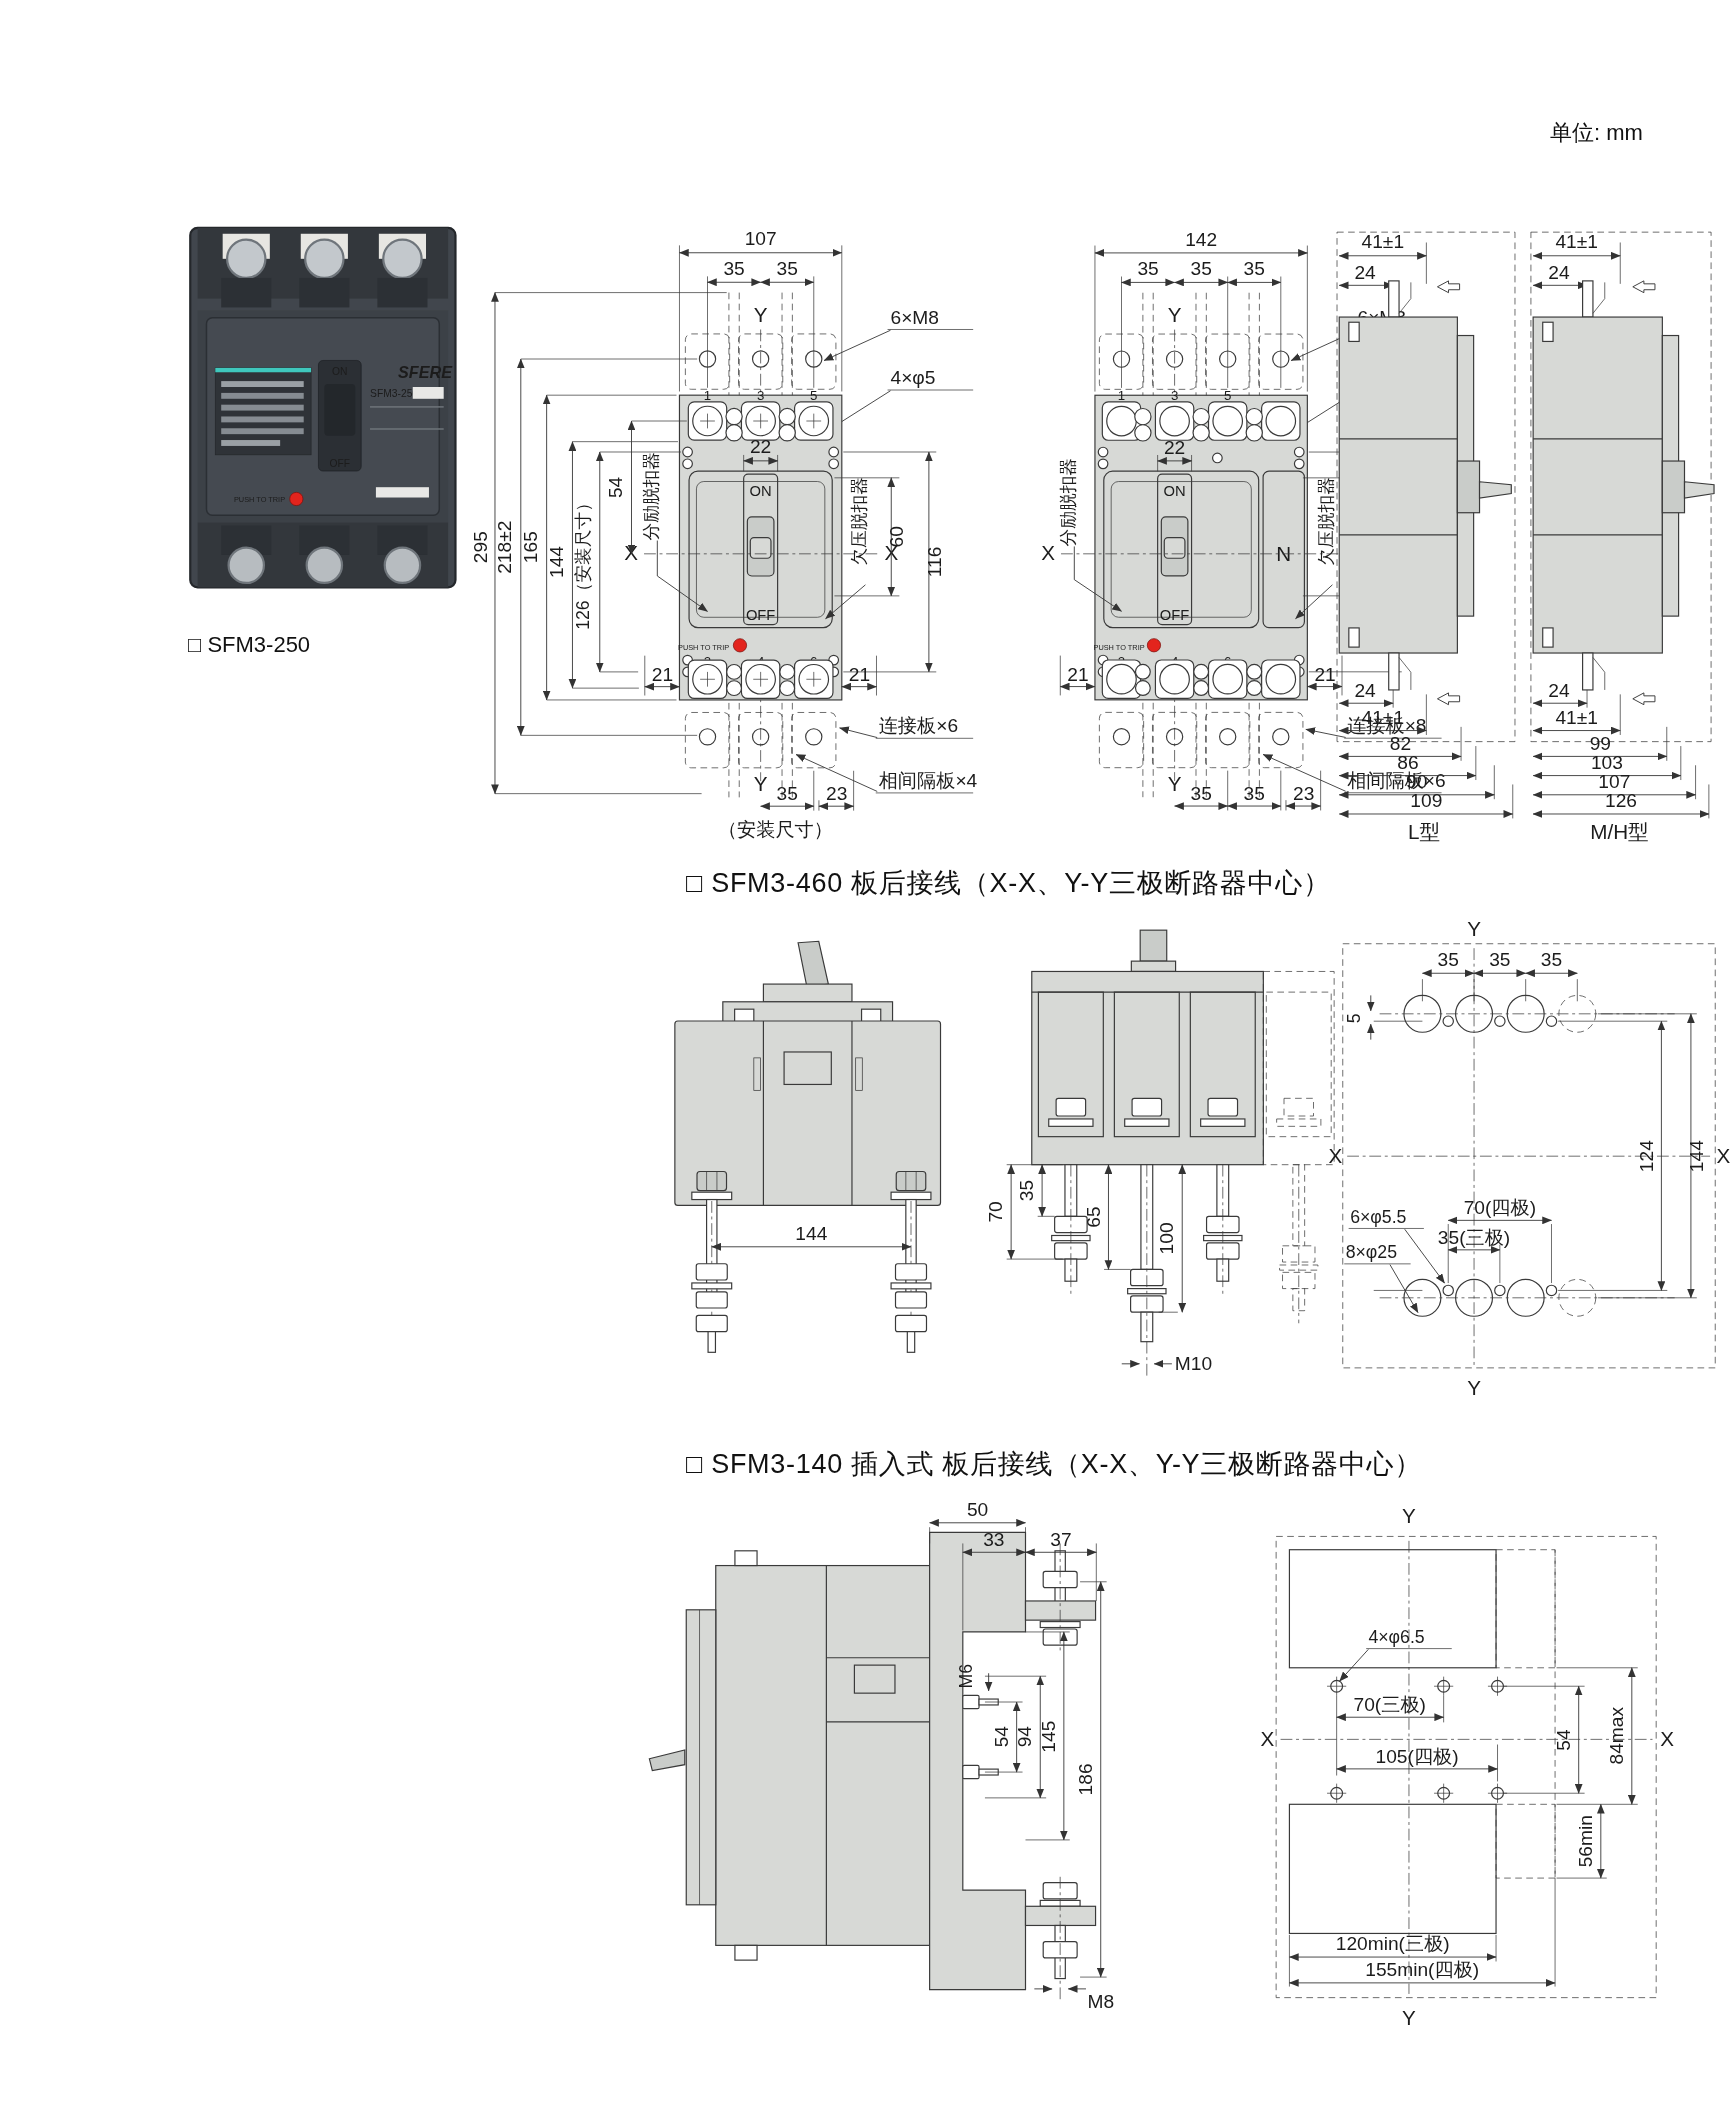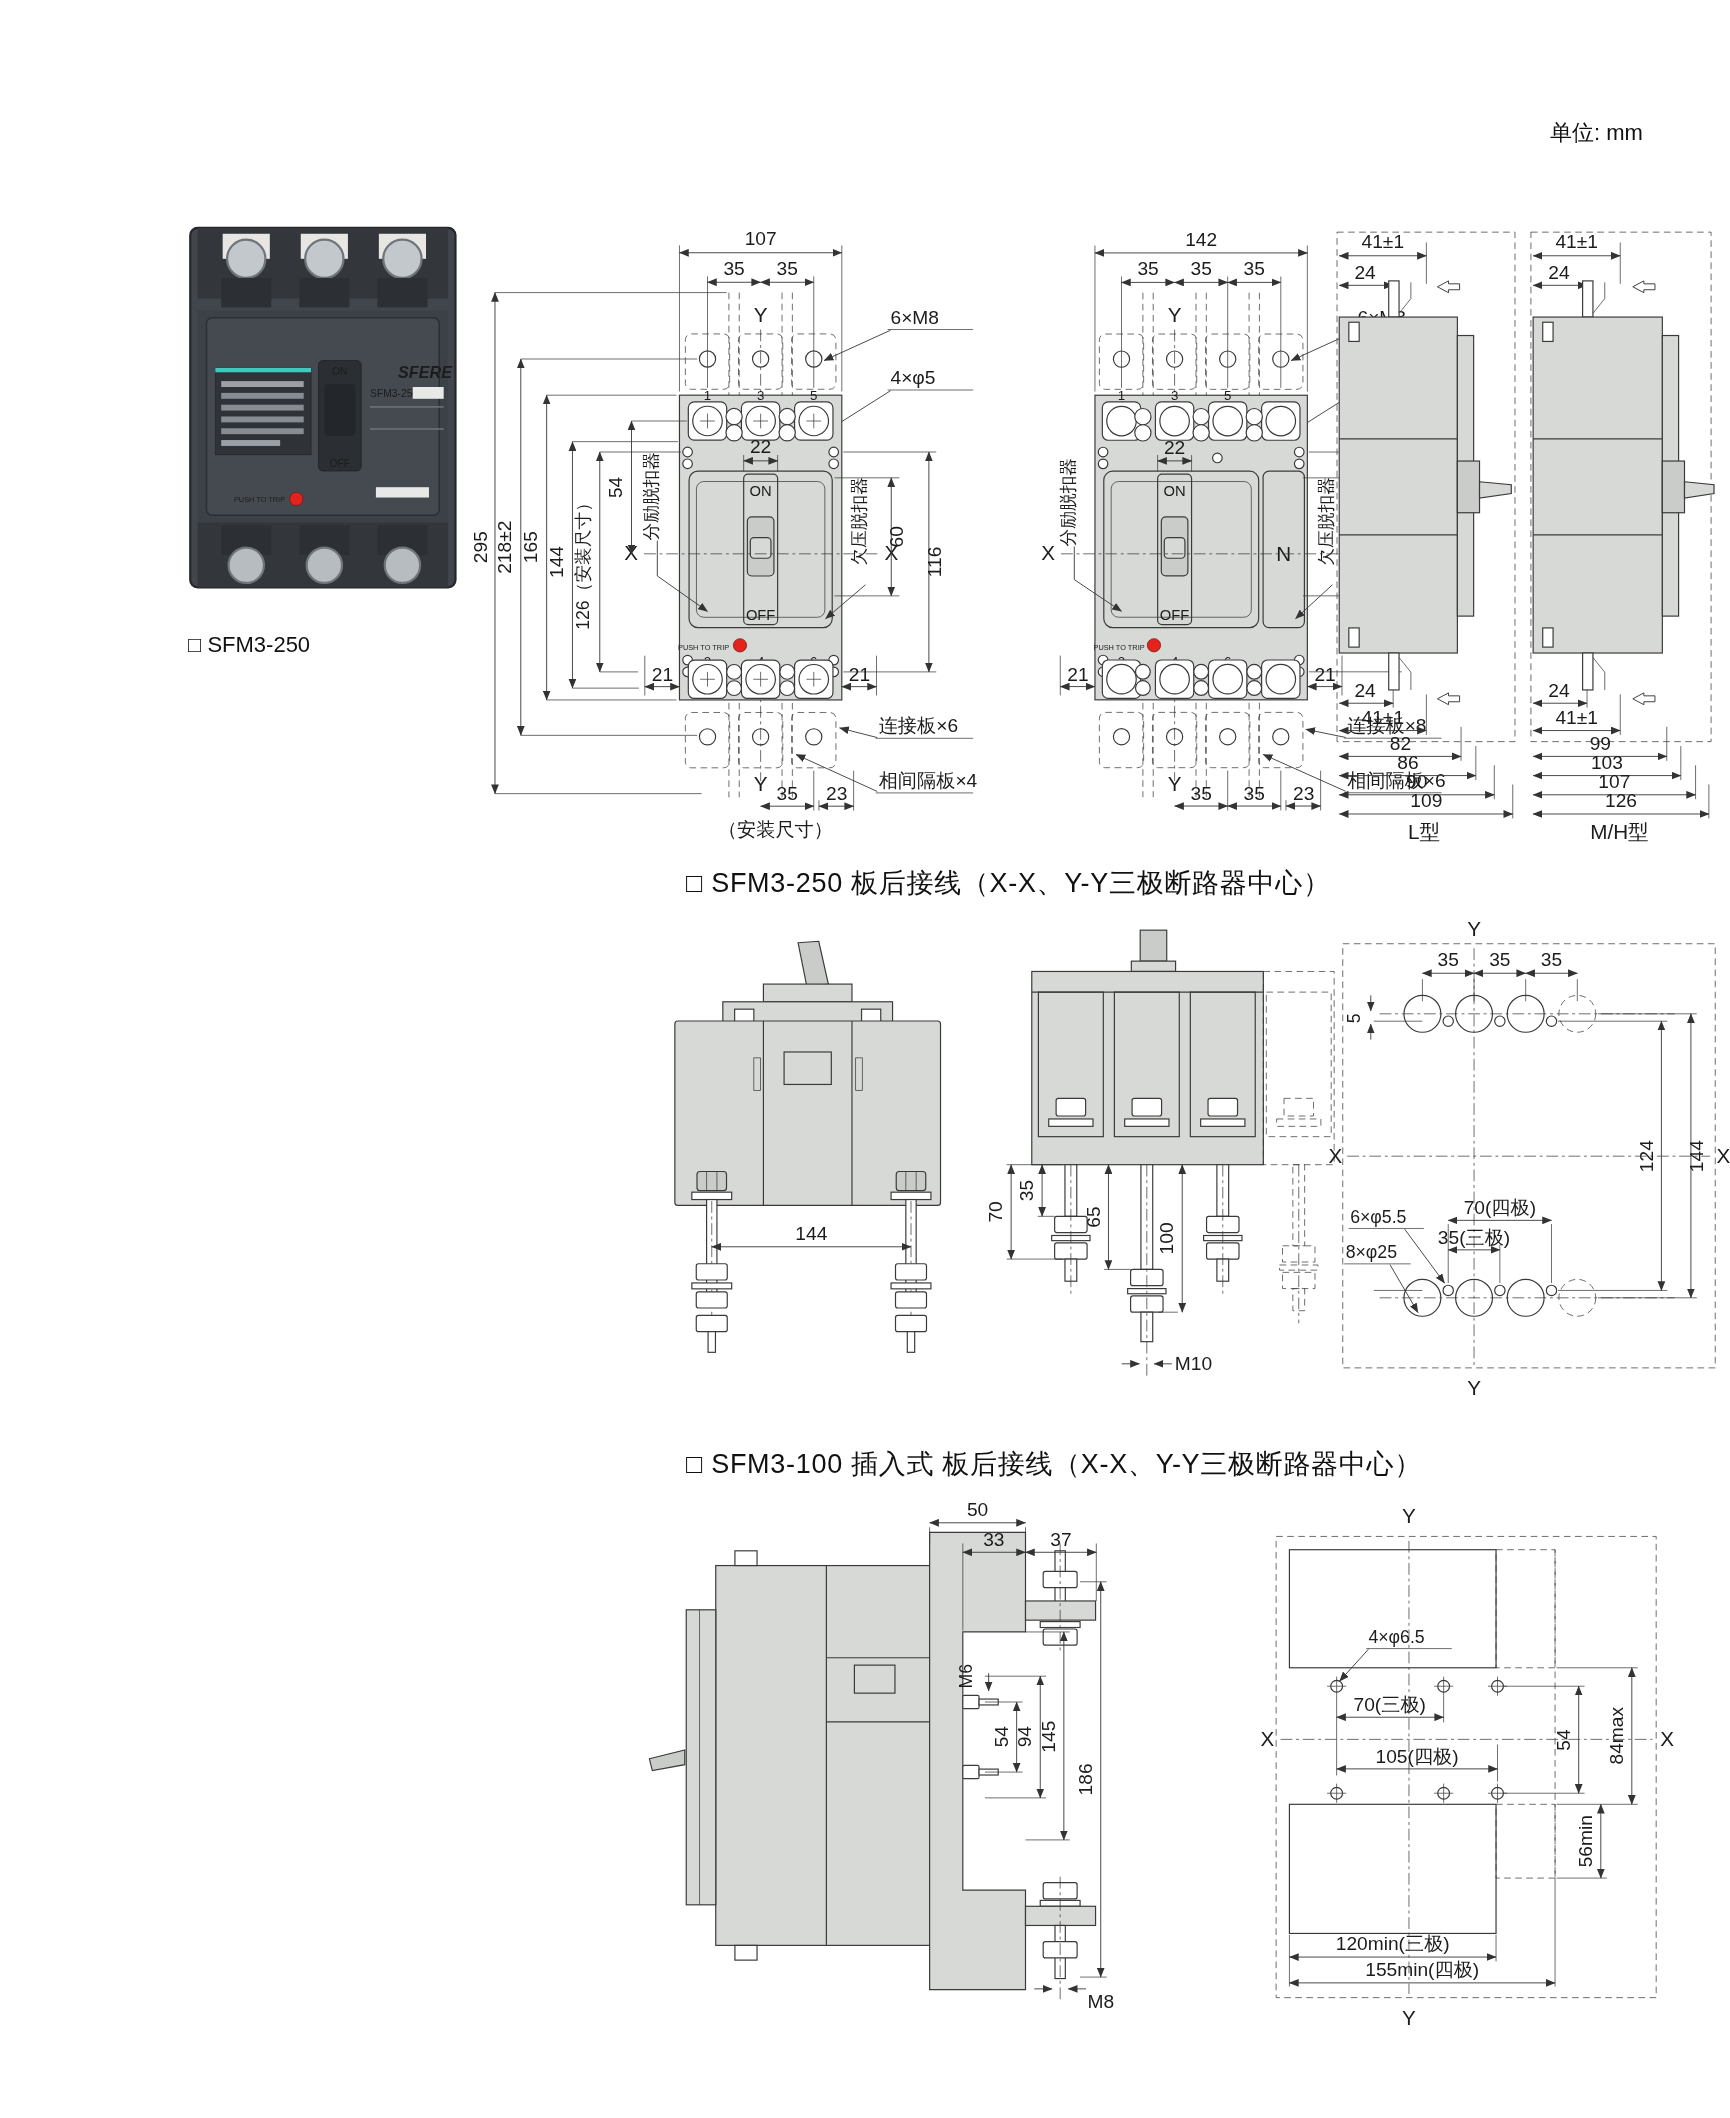--- a/index.html
+++ b/index.html
@@ -536,21 +536,21 @@
     <line class="tn" x1="235" y1="752" x2="235" y2="798"></line>
         <line class="dim" x1="15" y1="792" x2="235" y2="792" marker-start="url(#ar)" marker-end="url(#ar)"></line>
     <text x="125" y="783" class="f26">107</text>
     <line class="tn" x1="253" y1="778" x2="253" y2="824"></line>
         <line class="dim" x1="15" y1="818" x2="253" y2="818" marker-start="url(#ar)" marker-end="url(#ar)"></line>
     <text x="134" y="809" class="f26">126</text>
   </g>
   <text x="132" y="852" class="f28">M/H型</text>
 </svg>
 
-<div class="abs title" style="left:686px;top:865px">□ SFM3-250 板后接线（X-X、Y-Y三极断路器中心）</div>
+<div class="abs title" style="left:686px;top:865px">□ SFM3-460 板后接线（X-X、Y-Y三极断路器中心）</div>
 
 <svg class="abs" style="left:612px;top:928px" width="384" height="428" viewBox="0 0 520 580">
   <g>
     <polygon class="g2" points="252,20 280,18 293,76 264,80"></polygon>
     <rect class="g" x="205" y="76" width="120" height="24"></rect>
     <rect class="g" x="150" y="100" width="230" height="28"></rect>
     <rect class="w" x="166" y="110" width="26" height="28"></rect>
         <rect class="w" x="338" y="110" width="26" height="28"></rect>
     <rect class="g" x="85" y="126" width="360" height="250" rx="4"></rect>
     <line class="ln" x1="205" y1="126" x2="205" y2="376"></line>
@@ -718,21 +718,21 @@
   <g>
     <text x="30" y="418" class="f24 st">6×φ5.5</text>
     <line class="tn" x1="28" y1="426" x2="130" y2="426"></line>
     <line class="dim" x1="104" y1="427" x2="158" y2="500" marker-end="url(#ar)"></line>
     <text x="24" y="466" class="f24 st">8×φ25</text>
     <line class="tn" x1="22" y1="474" x2="112" y2="474"></line>
     <line class="dim" x1="84" y1="475" x2="122" y2="540" marker-end="url(#ar)"></line>
   </g>
 </svg>
 
-<div class="abs title" style="left:686px;top:1446px">□ SFM3-100 插入式 板后接线（X-X、Y-Y三极断路器中心）</div>
+<div class="abs title" style="left:686px;top:1446px">□ SFM3-140 插入式 板后接线（X-X、Y-Y三极断路器中心）</div>
 
 <svg class="abs" style="left:642px;top:1499px" width="472" height="524" viewBox="0 0 640 710">
   <g>
     <rect class="g" x="100" y="90" width="290" height="515"></rect>
     <line class="ln" x1="250" y1="90" x2="250" y2="605"></line>
     <line class="ln" x1="250" y1="215" x2="390" y2="215"></line>
         <line class="ln" x1="250" y1="302" x2="390" y2="302"></line>
     <rect class="ln" x="288" y="225" width="55" height="38" fill="none"></rect>
     <rect class="g" x="60" y="150" width="40" height="400"></rect>
     <line class="tn" x1="78" y1="150" x2="78" y2="550"></line>

